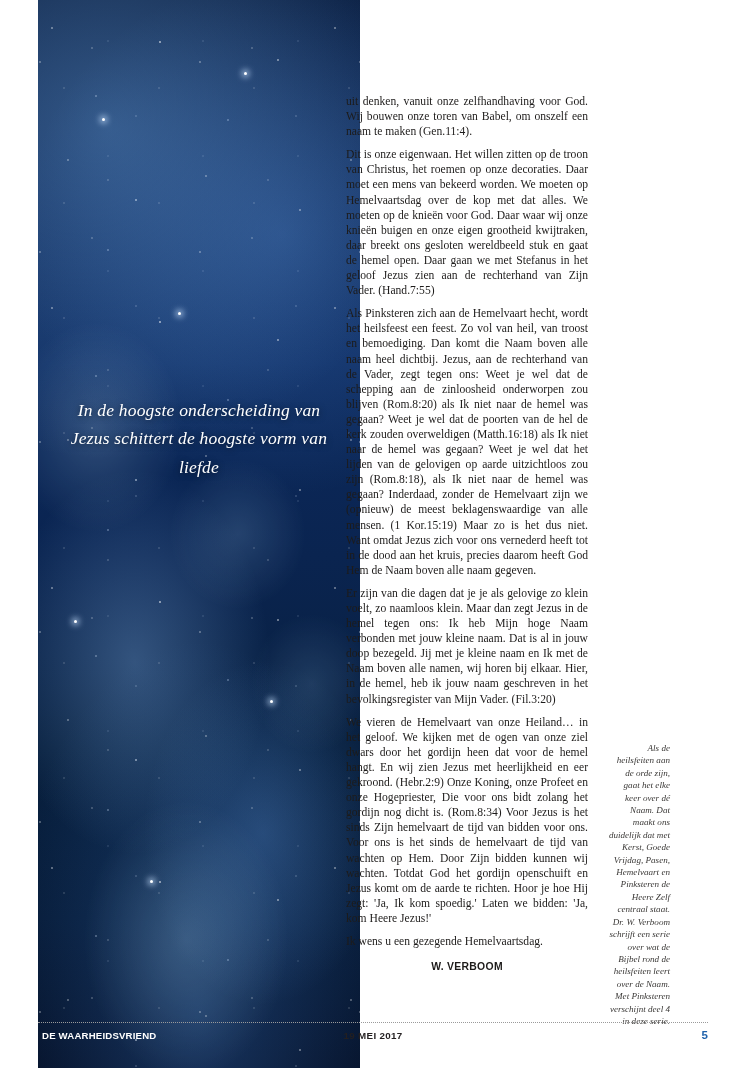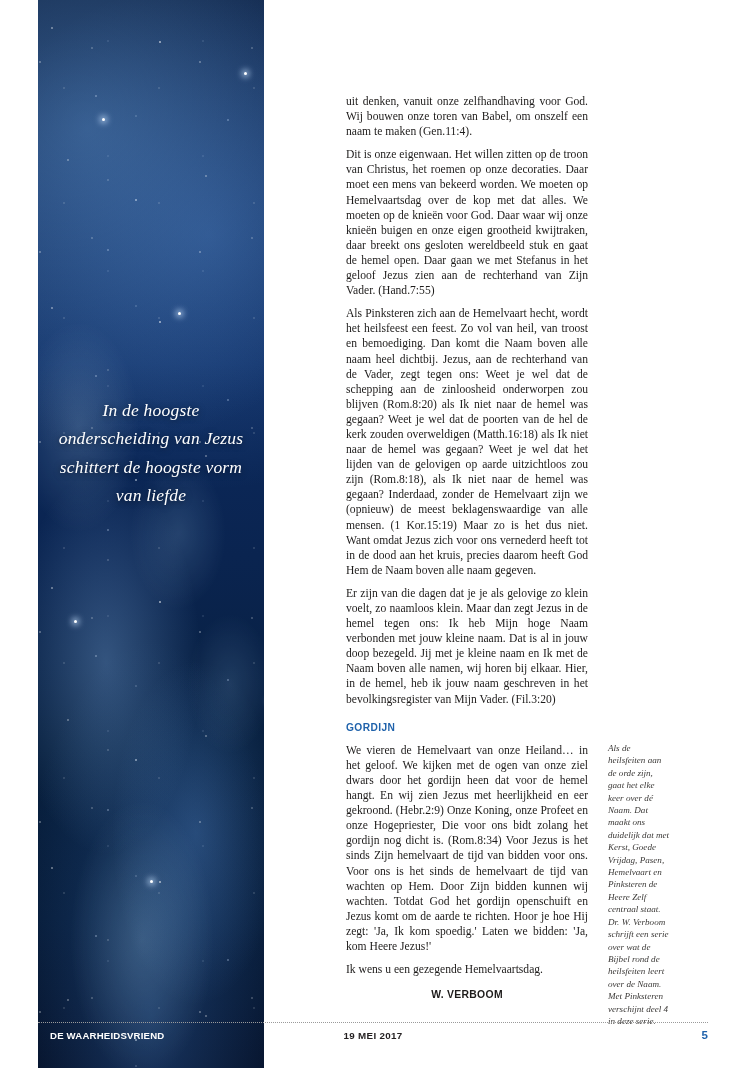--- a/index.html
+++ b/index.html
@@ -14,21 +14,21 @@
     overflow: hidden;
     font-family: "Liberation Serif", serif;
     color: #231f20;
   }
 
   
   .image-panel {
     position: absolute;
     left: 38px;
     top: 0;
-    width: 226px;
+    width: 322px;
     height: 1068px;
     overflow: hidden;
     background: #05132c;
   }
   .nebula-bg {
     position: absolute;
     inset: 0;
     background:
       radial-gradient(circle at 22% 12%, rgba(120,180,240,0.38) 0%, rgba(20,50,110,0.0) 34%),
       radial-gradient(circle at 76% 22%, rgba(90,150,230,0.30) 0%, rgba(10,35,90,0.0) 30%),
@@ -136,21 +136,21 @@
   
   .side-col {
     position: absolute;
     left: 608px;
     top: 742px;
     width: 62px;
     font-size: 9.1px;
     line-height: 12.4px;
     font-style: italic;
     color: #3b3937;
-    text-align: left;
+    text-align: right;
   }
 
   
   .footer-rule {
     position: absolute;
     left: 38px;
     right: 30px;
     top: 1022px;
     border-top: 1px dotted #9a9a9a;
   }
@@ -163,21 +163,20 @@
   }
   .footer-left {
     position: absolute;
     left: 4px;
     top: 2px;
     font-family: "Liberation Sans", sans-serif;
     font-weight: bold;
     font-size: 9.6px;
     letter-spacing: 0.2px;
     color: #ffffff;
-    margin-left: 8px;
   }
   .footer-center {
     position: absolute;
     left: 50%;
     transform: translateX(-50%);
     top: 2px;
     font-family: "Liberation Sans", sans-serif;
     font-weight: bold;
     font-size: 9.8px;
     letter-spacing: 0.3px;
@@ -211,21 +210,20 @@
   <div class="pull-quote">In de hoogste onderscheiding van Jezus schittert de hoogste vorm van liefde</div>
 </div>
 
 <div class="main-col">
   <p>uit denken, vanuit onze zelfhandhaving voor God. Wij bouwen onze toren van Babel, om onszelf een naam te maken (Gen.11:4).</p>
   <p>Dit is onze eigenwaan. Het willen zitten op de troon van Christus, het roemen op onze decoraties. Daar moet een mens van bekeerd worden. We moeten op Hemelvaartsdag over de kop met dat alles. We moeten op de knieën voor God. Daar waar wij onze knieën buigen en onze eigen grootheid kwijtraken, daar breekt ons gesloten wereldbeeld stuk en gaat de hemel open. Daar gaan we met Stefanus in het geloof Jezus zien aan de rechterhand van Zijn Vader. (Hand.7:55)</p>
 
   <p>Als Pinksteren zich aan de Hemelvaart hecht, wordt het heilsfeest een feest. Zo vol van heil, van troost en bemoediging. Dan komt die Naam boven alle naam heel dichtbij. Jezus, aan de rechterhand van de Vader, zegt tegen ons: Weet je wel dat de schepping aan de zinloosheid onderworpen zou blijven (Rom.8:20) als Ik niet naar de hemel was gegaan? Weet je wel dat de poorten van de hel de kerk zouden overweldigen (Matth.16:18) als Ik niet naar de hemel was gegaan? Weet je wel dat het lijden van de gelovigen op aarde uitzichtloos zou zijn (Rom.8:18), als Ik niet naar de hemel was gegaan? Inderdaad, zonder de Hemelvaart zijn we (opnieuw) de meest beklagenswaardige van alle mensen. (1 Kor.15:19) Maar zo is het dus niet. Want omdat Jezus zich voor ons vernederd heeft tot in de dood aan het kruis, precies daarom heeft God Hem de Naam boven alle naam gegeven.</p>
   <p>Er zijn van die dagen dat je je als gelovige zo klein voelt, zo naamloos klein. Maar dan zegt Jezus in de hemel tegen ons: Ik heb Mijn hoge Naam verbonden met jouw kleine naam. Dat is al in jouw doop bezegeld. Jij met je kleine naam en Ik met de Naam boven alle namen, wij horen bij elkaar. Hier, in de hemel, heb ik jouw naam geschreven in het bevolkingsregister van Mijn Vader. (Fil.3:20)</p>
 
-  <p class="section-head">GORDIJN</p>
   <p>We vieren de Hemelvaart van onze Heiland… in het geloof. We kijken met de ogen van onze ziel dwars door het gordijn heen dat voor de hemel hangt. En wij zien Jezus met heerlijkheid en eer gekroond. (Hebr.2:9) Onze Koning, onze Profeet en onze Hogepriester, Die voor ons bidt zolang het gordijn nog dicht is. (Rom.8:34) Voor Jezus is het sinds Zijn hemelvaart de tijd van bidden voor ons. Voor ons is het sinds de hemelvaart de tijd van wachten op Hem. Door Zijn bidden kunnen wij wachten. Totdat God het gordijn openschuift en Jezus komt om de aarde te richten. Hoor je hoe Hij zegt: 'Ja, Ik kom spoedig.' Laten we bidden: 'Ja, kom Heere Jezus!'</p>
   <p>Ik wens u een gezegende Hemelvaartsdag.</p>
 
   <p class="sig">W. VERBOOM</p>
 </div>
 
 <div class="side-col">Als de heilsfeiten aan de orde zijn, gaat het elke keer over dé Naam. Dat maakt ons duidelijk dat met Kerst, Goede Vrijdag, Pasen, Hemelvaart en Pinksteren de Heere Zelf centraal staat. Dr. W. Verboom schrijft een serie over wat de Bijbel rond de heilsfeiten leert over de Naam. Met Pinksteren verschijnt deel 4 in deze serie.</div>
 
 <div class="footer-rule"></div>
 <div class="footer">

